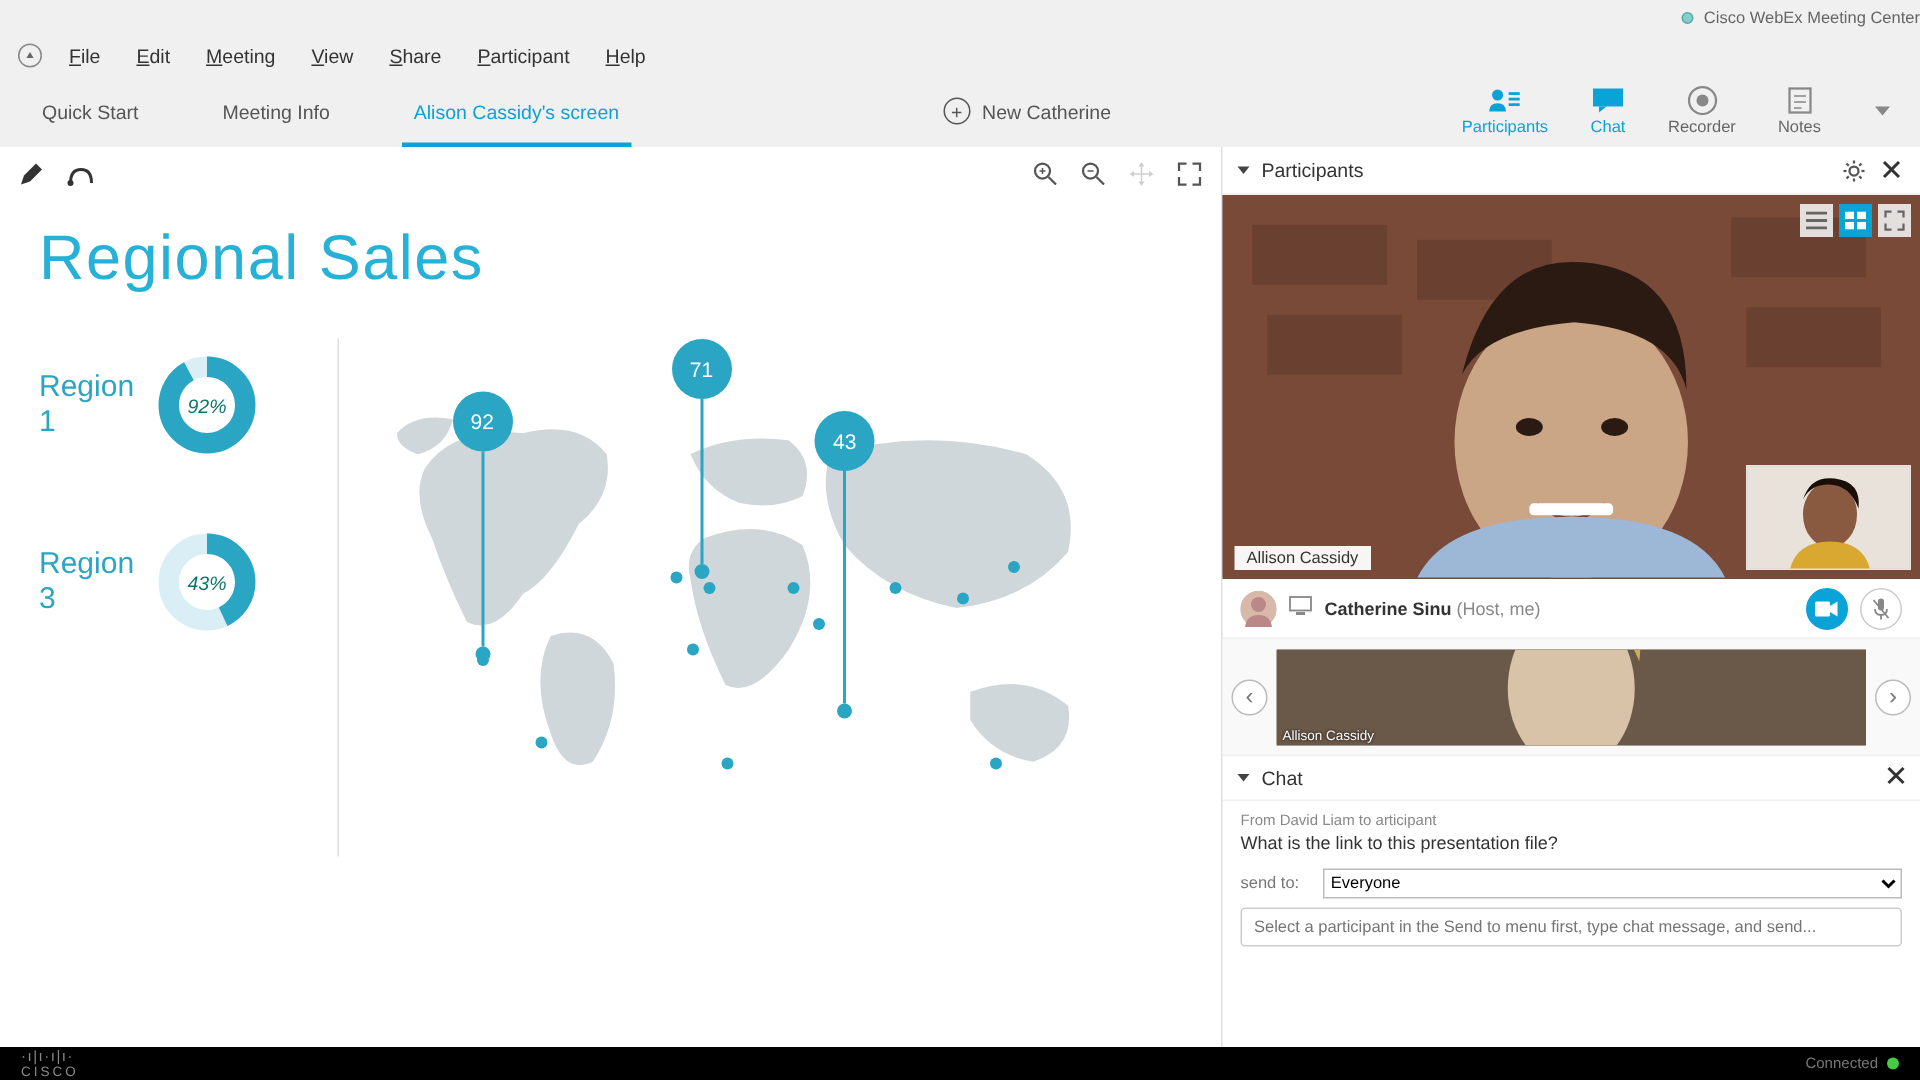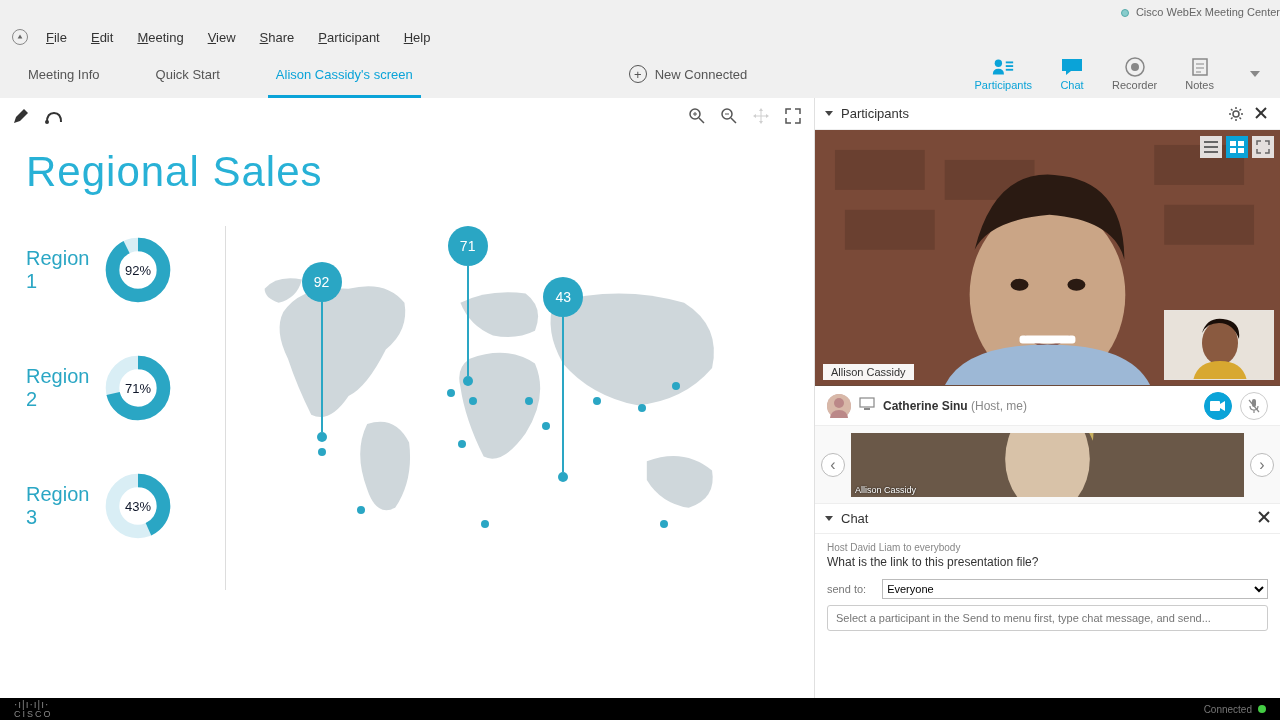--- a/index.html
+++ b/index.html
@@ -41,21 +41,21 @@
 
 .slide { padding: 50px 26px 20px 26px; }
 .slide-title { font-size:42px; font-weight:300; color:#28b1d6; letter-spacing:1px; }
 
 .slide-body { display:flex; margin-top:30px; }
 .regions { width:200px; border-right:1px solid #ddd; padding-top:10px; }
 .region-row { display:flex; align-items:center; margin-bottom:50px; }
 .region-label { width:78px; font-size:20px; color:#2aa6c4; }
 .donut { width:68px; height:68px; position:relative; }
 .donut svg { width:68px; height:68px; transform: rotate(-90deg); }
-.donut .pct { position:absolute; top:0; left:0; width:100%; height:100%; display:flex; align-items:center; justify-content:center; font-size:13px; color:#0f172a; }
+.donut .pct { position:absolute; top:0; left:0; width:100%; height:100%; display:flex; align-items:center; justify-content:center; font-size:13px; color:#0f766e;font-style:italic; }
 
 .map-wrap { flex:1; position:relative; padding:0 20px; }
 .world { width:100%; height:340px; }
 .pin { position:absolute; transform:translate(-50%,0); }
 .pin .bubble { width:40px; height:40px; background:#2aa6c4; border-radius:50%; color:#fff; display:flex; align-items:center; justify-content:center; font-size:14px; font-weight:500; }
 .pin .stem { width:2px; background:#2aa6c4; margin:0 auto; }
 .pin .base { width:10px; height:10px; background:#2aa6c4; border-radius:50%; margin:0 auto; }
 .mapdot { position:absolute; width:8px; height:8px; background:#2aa6c4; border-radius:50%; transform:translate(-50%,-50%); }
 
 
@@ -124,32 +124,32 @@
   <span class="menu-item"><u>M</u>eeting</span>
   <span class="menu-item"><u>V</u>iew</span>
   <span class="menu-item"><u>S</u>hare</span>
   <span class="menu-item"><u>P</u>articipant</span>
   <span class="menu-item"><u>H</u>elp</span>
 </div>
 
 <div class="toolbar">
   <div class="tabs">
     <div class="tab">
+        <span>Quick Start</span>
+      </div>
+    <div class="tab">
         <span>Meeting Info</span>
-      </div>
-    <div class="tab">
-        <span>Quick Start</span>
       </div>
     <div class="tab active">
         <span>Alison Cassidy's screen</span>
       </div>
     <div style="width:160px"></div>
     <div class="tab">
       <span class="plus-circle">+</span>
-      <span>New Connected</span>
+      <span>New Catherine</span>
     </div>
   </div>
   <div class="toolbar-spacer"></div>
   <div class="right-btns">
     <div class="right-btn active">
       <span class="ico">
         <svg width="26" height="20" viewBox="0 0 26 20">
             <circle cx="8" cy="6" r="4" fill="#0aa3d8"></circle>
             <path d="M2 18 Q2 12 8 12 Q14 12 14 18 Z" fill="#0aa3d8"></path>
             <rect x="16" y="4" width="8" height="2" fill="#0aa3d8"></rect>
@@ -246,30 +246,20 @@
       <div class="slide-body">
         <div class="regions">
           <div class="region-row">
             <div class="region-label">Region 1</div>
             <div class="donut">
               <svg viewBox="0 0 40 40">
                   <circle cx="20" cy="20" r="15" fill="none" stroke="#d9eef5" stroke-width="8"></circle>
                   <circle cx="20" cy="20" r="15" fill="none" stroke="#2aa6c4" stroke-width="8" stroke-dasharray="86.7 94.2" stroke-linecap="butt"></circle>
                 </svg>
               <div class="pct">92%</div>
-            </div>
-          </div>
-          <div class="region-row">
-            <div class="region-label">Region 2</div>
-            <div class="donut">
-              <svg viewBox="0 0 40 40">
-                  <circle cx="20" cy="20" r="15" fill="none" stroke="#d9eef5" stroke-width="8"></circle>
-                  <circle cx="20" cy="20" r="15" fill="none" stroke="#2aa6c4" stroke-width="8" stroke-dasharray="66.9 94.2"></circle>
-                </svg>
-              <div class="pct">71%</div>
             </div>
           </div>
           <div class="region-row">
             <div class="region-label">Region 3</div>
             <div class="donut">
               <svg viewBox="0 0 40 40">
                   <circle cx="20" cy="20" r="15" fill="none" stroke="#d9eef5" stroke-width="8"></circle>
                   <circle cx="20" cy="20" r="15" fill="none" stroke="#2aa6c4" stroke-width="8" stroke-dasharray="40.5 94.2"></circle>
                 </svg>
               <div class="pct">43%</div>
@@ -458,21 +448,21 @@
       <span>Chat</span>
       <span class="spacer"></span>
       <span class="hicon">
         <svg width="12" height="12" viewBox="0 0 12 12">
             <line x1="1" y1="1" x2="11" y2="11" stroke="#333" stroke-width="2"></line>
             <line x1="11" y1="1" x2="1" y2="11" stroke="#333" stroke-width="2"></line>
           </svg>
       </span>
     </div>
     <div class="chat-body">
-      <div class="chat-from">Host David Liam to everybody</div>
+      <div class="chat-from">From David Liam to articipant</div>
       <div class="chat-msg">What is the link to this presentation file?</div>
       <div class="sendto-row">
         <span>send to:</span>
         <select>
           <option>Everyone</option>
         </select>
       </div>
       <input class="chat-input" placeholder="Select a participant in the Send to menu first, type chat message, and send..." style="">
     </div>
   </div>

